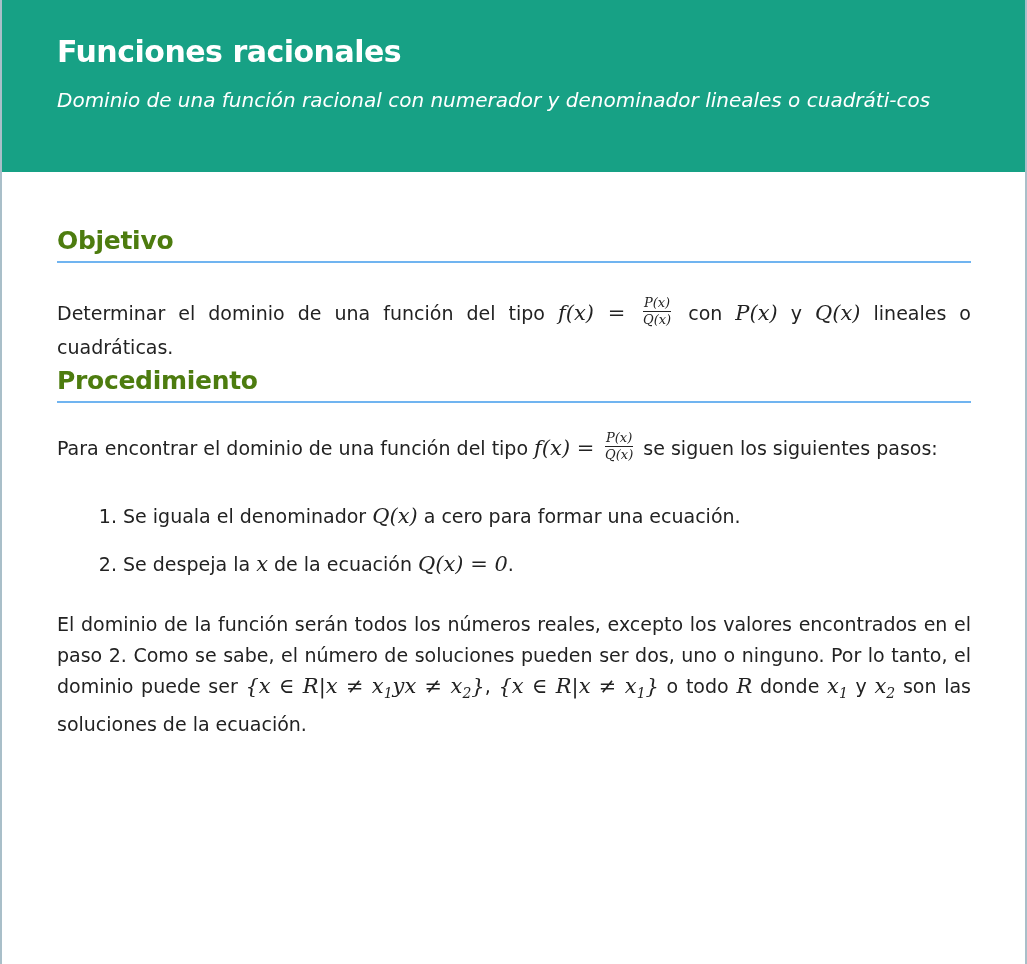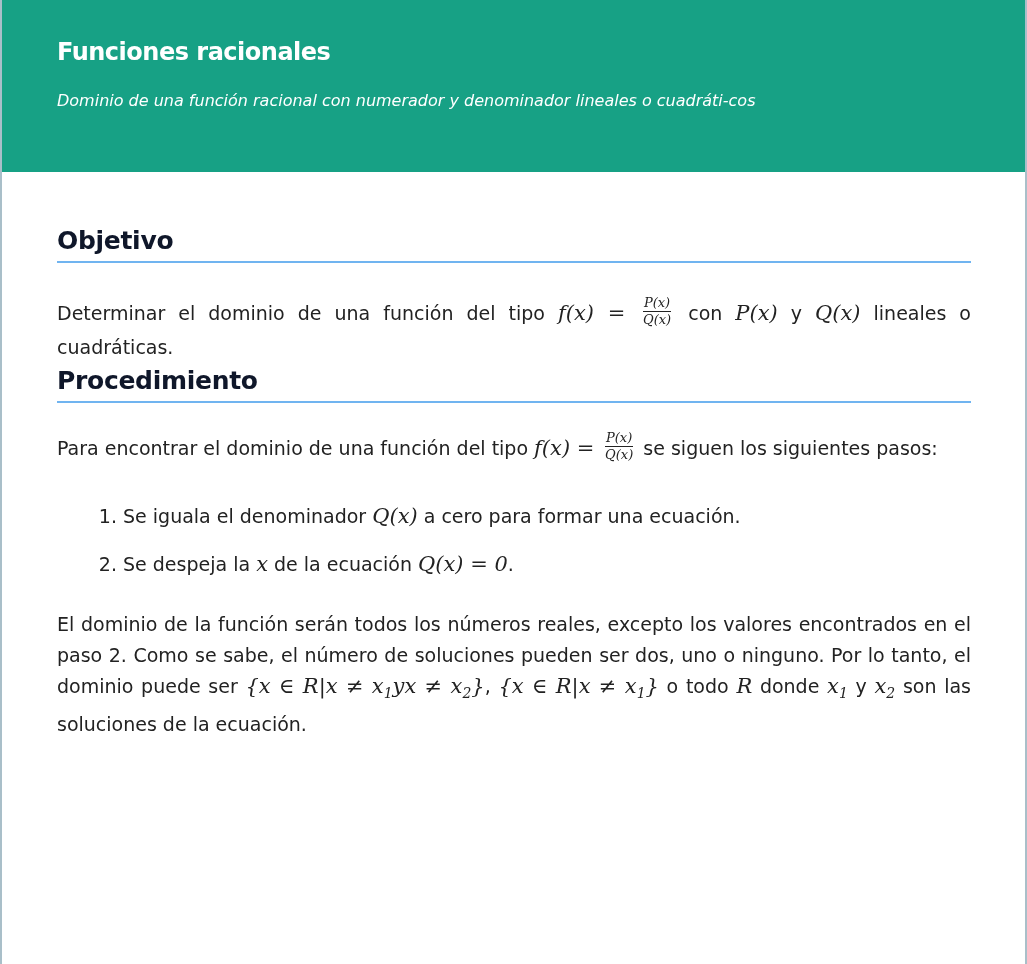--- a/index.html
+++ b/index.html
@@ -20,37 +20,37 @@
       background: #17a185;
       height: 172px;
       box-sizing: border-box;
       padding: 30px 55px 0 55px;
       color: #ffffff;
     }
     .header h1 {
       margin: 0;
       font-family: "DejaVu Sans", sans-serif;
       font-weight: bold;
-      font-size: 24px;
+      font-size: 30px;
       line-height: 44px;
       letter-spacing: -0.5px;
     }
     .header .subtitle {
       margin-top: 14px;
       font-style: italic;
-      font-size: 16px;
+      font-size: 20px;
       line-height: 25px;
       width: 905px;
     }
     .content {
       padding: 0 55px;
     }
     .section-title {
       margin: 0;
-      color: #0f172a;
+      color: #4d7c0f;
       font-weight: bold;
       font-size: 25px;
       line-height: 34px;
       border-bottom: 2px solid #70b4f0;
       padding-bottom: 3px;
       width: 914px;
       letter-spacing: -0.3px;
     }
     .sec-objetivo { margin-top: 52px; }
     .sec-proc { }

